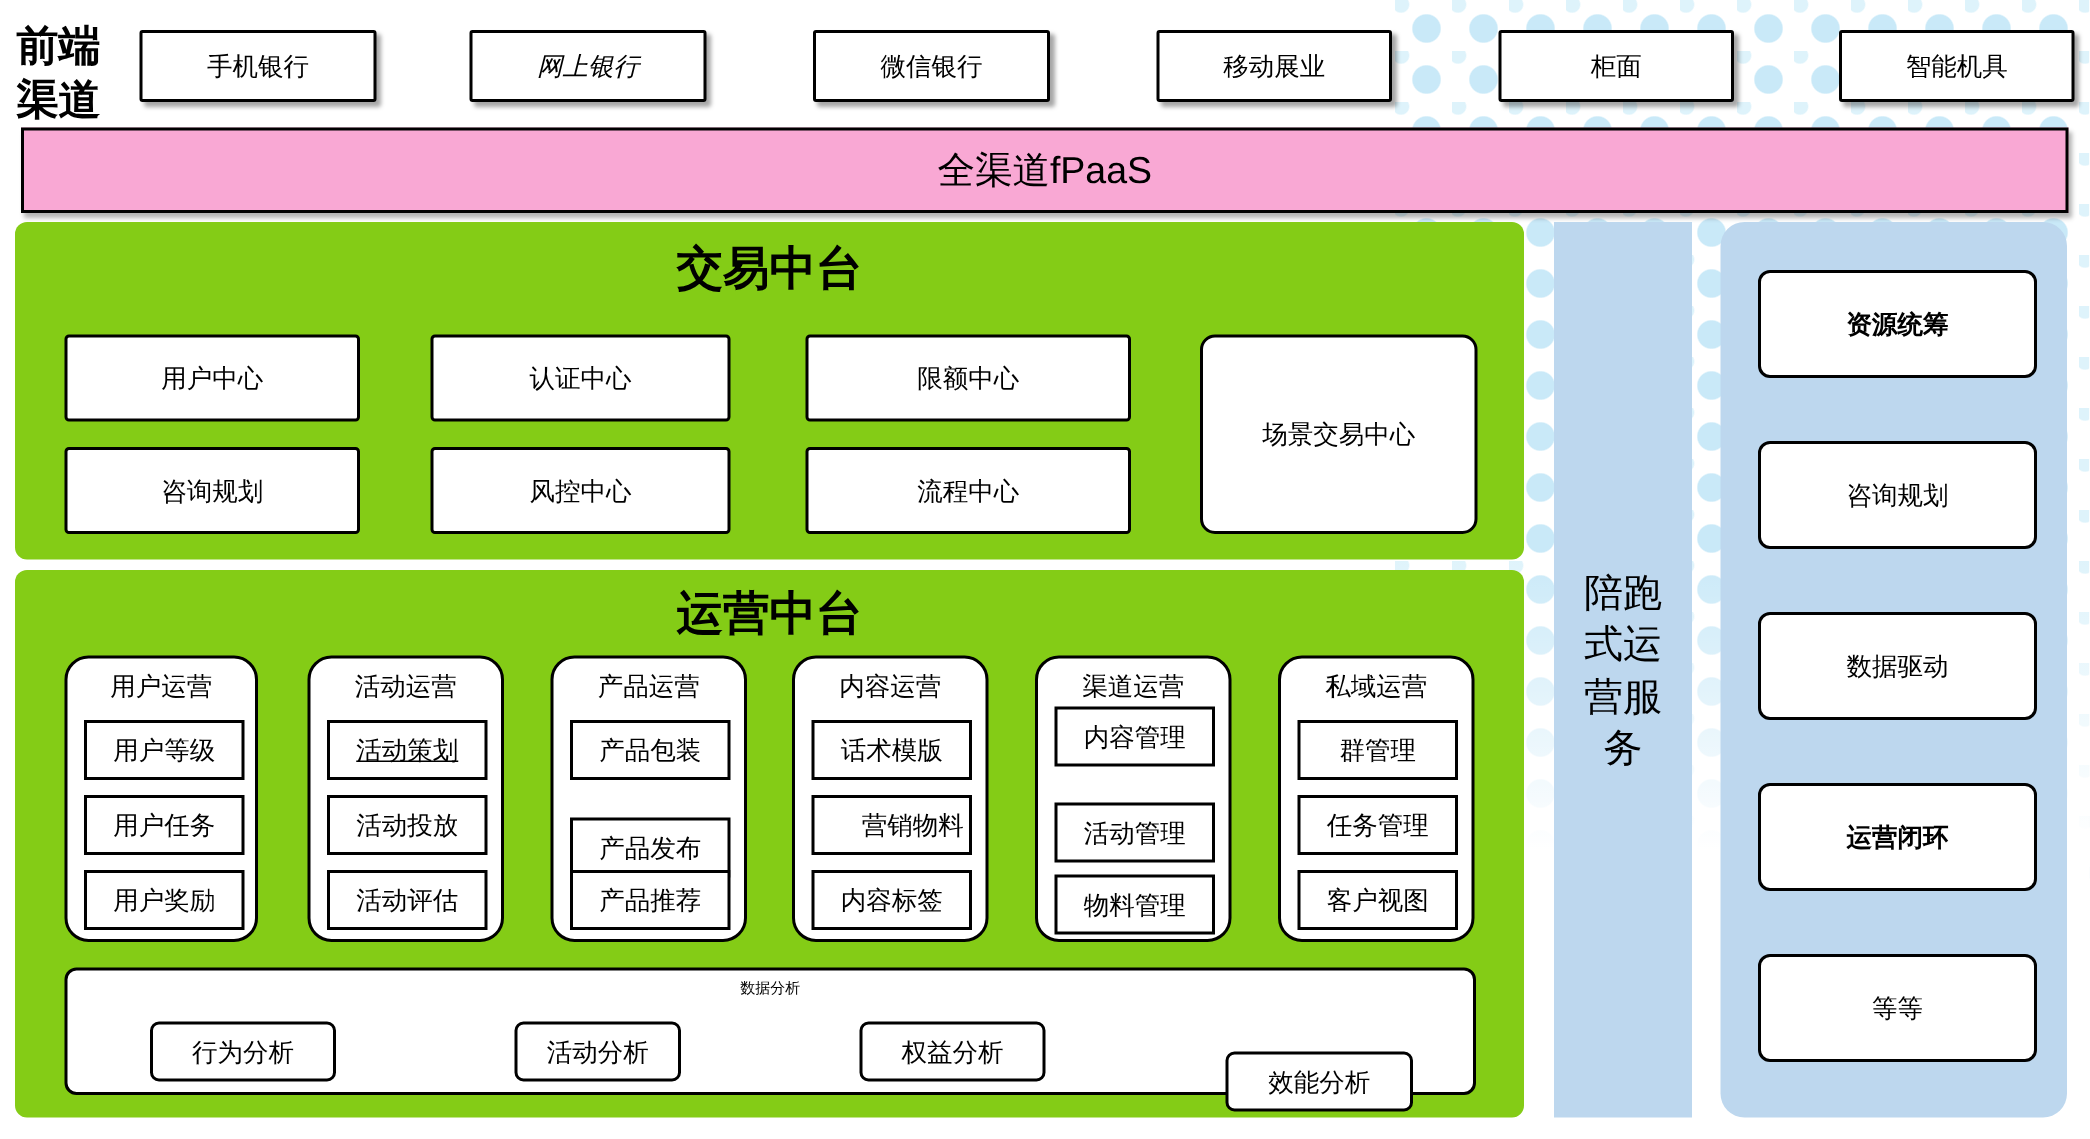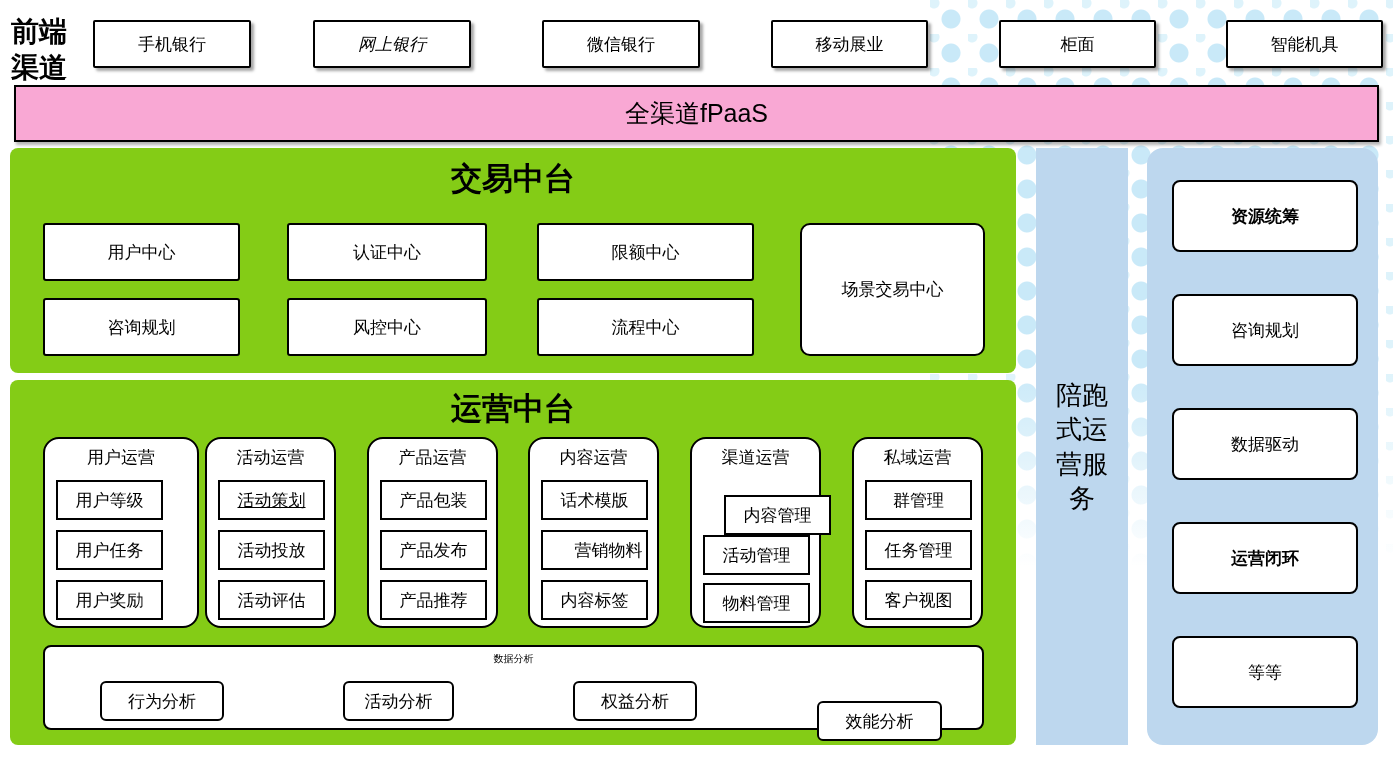--- a/index.html
+++ b/index.html
@@ -81,51 +81,51 @@
     <div class="wbox center-box" style="left:33px;top:150px;width:197px;">咨询规划</div>
     <div class="wbox center-box" style="left:277px;top:150px;width:200px;">风控中心</div>
     <div class="wbox center-box" style="left:527px;top:150px;width:217px;">流程中心</div>
 
     <div class="wbox scenario" style="left:790px;top:75px;width:185px;height:133px;">场景交易中心</div>
   </div>
 
   <div class="panel bluebox" style="left:10px;top:380px;width:1006px;height:365px;">
     <div class="big-title" style="top:8px;">运营中台</div>
 
-    <div class="group" style="left:33px;top:57px;width:156px;height:191px;">
+    <div class="group" style="left:33px;top:57px;width:129px;height:191px;">
       <div class="gtitle">用户运营</div>
       <div class="wbox gitem" style="top:41px;">用户等级</div>
       <div class="wbox gitem" style="top:91px;">用户任务</div>
       <div class="wbox gitem" style="top:141px;">用户奖励</div>
     </div>
 
     <div class="group" style="left:195px;top:57px;width:131px;height:191px;">
       <div class="gtitle">活动运营</div>
       <div class="wbox gitem" style="top:41px;text-decoration:underline;">活动策划</div>
       <div class="wbox gitem" style="top:91px;">活动投放</div>
       <div class="wbox gitem" style="top:141px;">活动评估</div>
     </div>
 
     <div class="group" style="left:357px;top:57px;width:131px;height:191px;">
       <div class="gtitle">产品运营</div>
       <div class="wbox gitem" style="top:41px;">产品包装</div>
-      <div class="wbox gitem" style="top:91px;text-align:center;">产品发布</div>
+      <div class="wbox gitem" style="top:106px;text-align:center;">产品发布</div>
       <div class="wbox gitem" style="top:141px;">产品推荐</div>
     </div>
 
     <div class="group" style="left:518px;top:57px;width:131px;height:191px;">
       <div class="gtitle">内容运营</div>
       <div class="wbox gitem" style="top:41px;">话术模版</div>
       <div class="wbox gitem" style="top:91px;padding-left:28px;">营销物料</div>
       <div class="wbox gitem" style="top:141px;">内容标签</div>
     </div>
 
     <div class="group" style="left:680px;top:57px;width:131px;height:191px;">
       <div class="gtitle">渠道运营</div>
-      <div class="wbox gitem" style="top:56px;margin-left:21px;">内容管理</div>
+      <div class="wbox gitem" style="top:32px;">内容管理</div>
       <div class="wbox gitem" style="top:96px;">活动管理</div>
       <div class="wbox gitem" style="top:144px;">物料管理</div>
     </div>
 
     <div class="group" style="left:842px;top:57px;width:131px;height:191px;">
       <div class="gtitle">私域运营</div>
       <div class="wbox gitem" style="top:41px;">群管理</div>
       <div class="wbox gitem" style="top:91px;">任务管理</div>
       <div class="wbox gitem" style="top:141px;">客户视图</div>
     </div>

